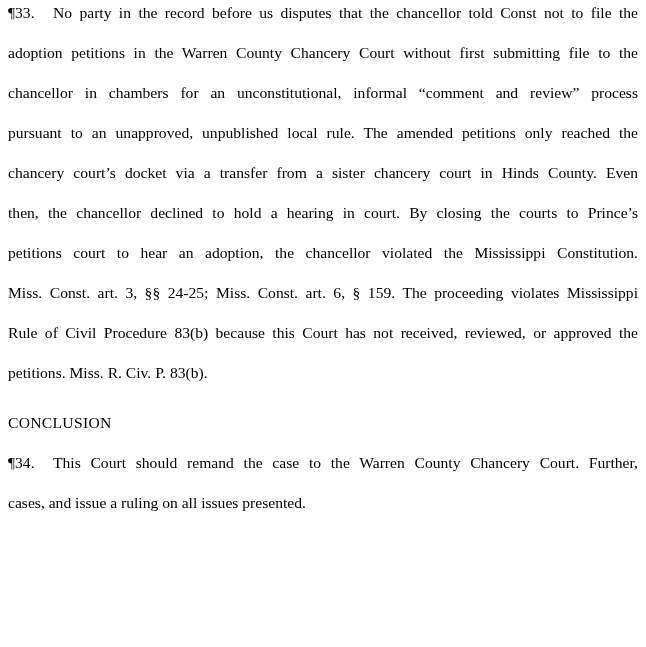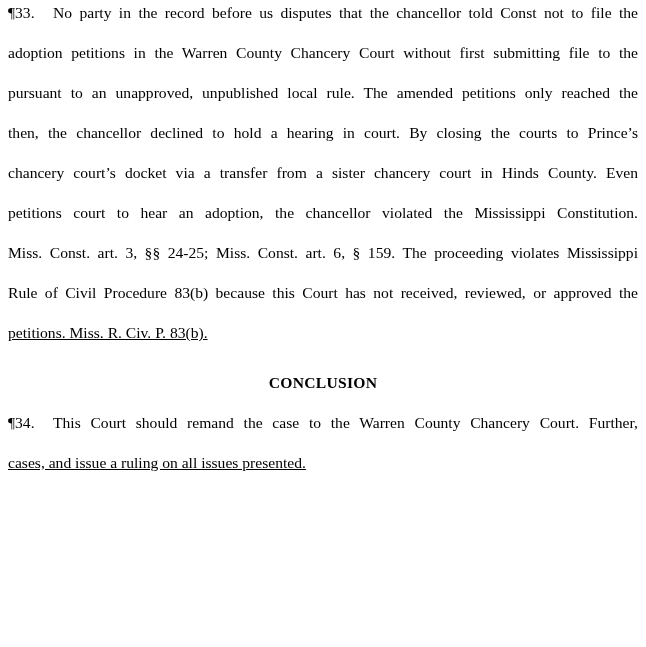--- a/index.html
+++ b/index.html
@@ -25,46 +25,46 @@
     font-size: 15.6px;
     line-height: 40px;
     height: 40px;
     text-align: justify;
     text-align-last: justify;
     color: #000000;
   }
   .line.last {
     text-align: right;
     text-align-last: left;
-    text-decoration: underline;
   }
   .para-num {
     display: inline-block;
     min-width: 45px;
   }
   .heading {
     font-size: 15.6px;
     line-height: 40px;
     height: 40px;
     margin-top: 10px;
-    text-align: center;
-    font-weight: bold;
+    text-align: left;
+    font-weight: normal;
     letter-spacing: 0.3px;
   }
 </style>
 </head>
 <body>
 
 <div class="page">
   <div class="doc" id="doc">
       <div class="line"><span class="para-num">¶33.</span><span>No party in the record before us disputes that the chancellor told Const not to file the</span></div>
       <div class="line">adoption petitions in the Warren County Chancery Court without first submitting file to the</div>
+      <div class="line">chancellor in chambers for an unconstitutional, informal “comment and review” process</div>
       <div class="line">pursuant to an unapproved, unpublished local rule. The amended petitions only reached the</div>
+      <div class="line">chancery court’s docket via a transfer from a sister chancery court in Hinds County. Even</div>
       <div class="line">then, the chancellor declined to hold a hearing in court. By closing the courts to Prince’s</div>
-      <div class="line">chancery court’s docket via a transfer from a sister chancery court in Hinds County. Even</div>
       <div class="line">petitions court to hear an adoption, the chancellor violated the Mississippi Constitution.</div>
       <div class="line">Miss. Const. art. 3, §§ 24-25; Miss. Const. art. 6, § 159. The proceeding violates Mississippi</div>
       <div class="line">Rule of Civil Procedure 83(b) because this Court has not received, reviewed, or approved the</div>
       <div class="line last">petitions. Miss. R. Civ. P. 83(b).</div>
       <div class="heading">CONCLUSION</div>
       <div class="line"><span class="para-num">¶34.</span><span>This Court should remand the case to the Warren County Chancery Court. Further,</span></div>
       <div class="line last">cases, and issue a ruling on all issues presented.</div>
     </div>
 </div>
 

